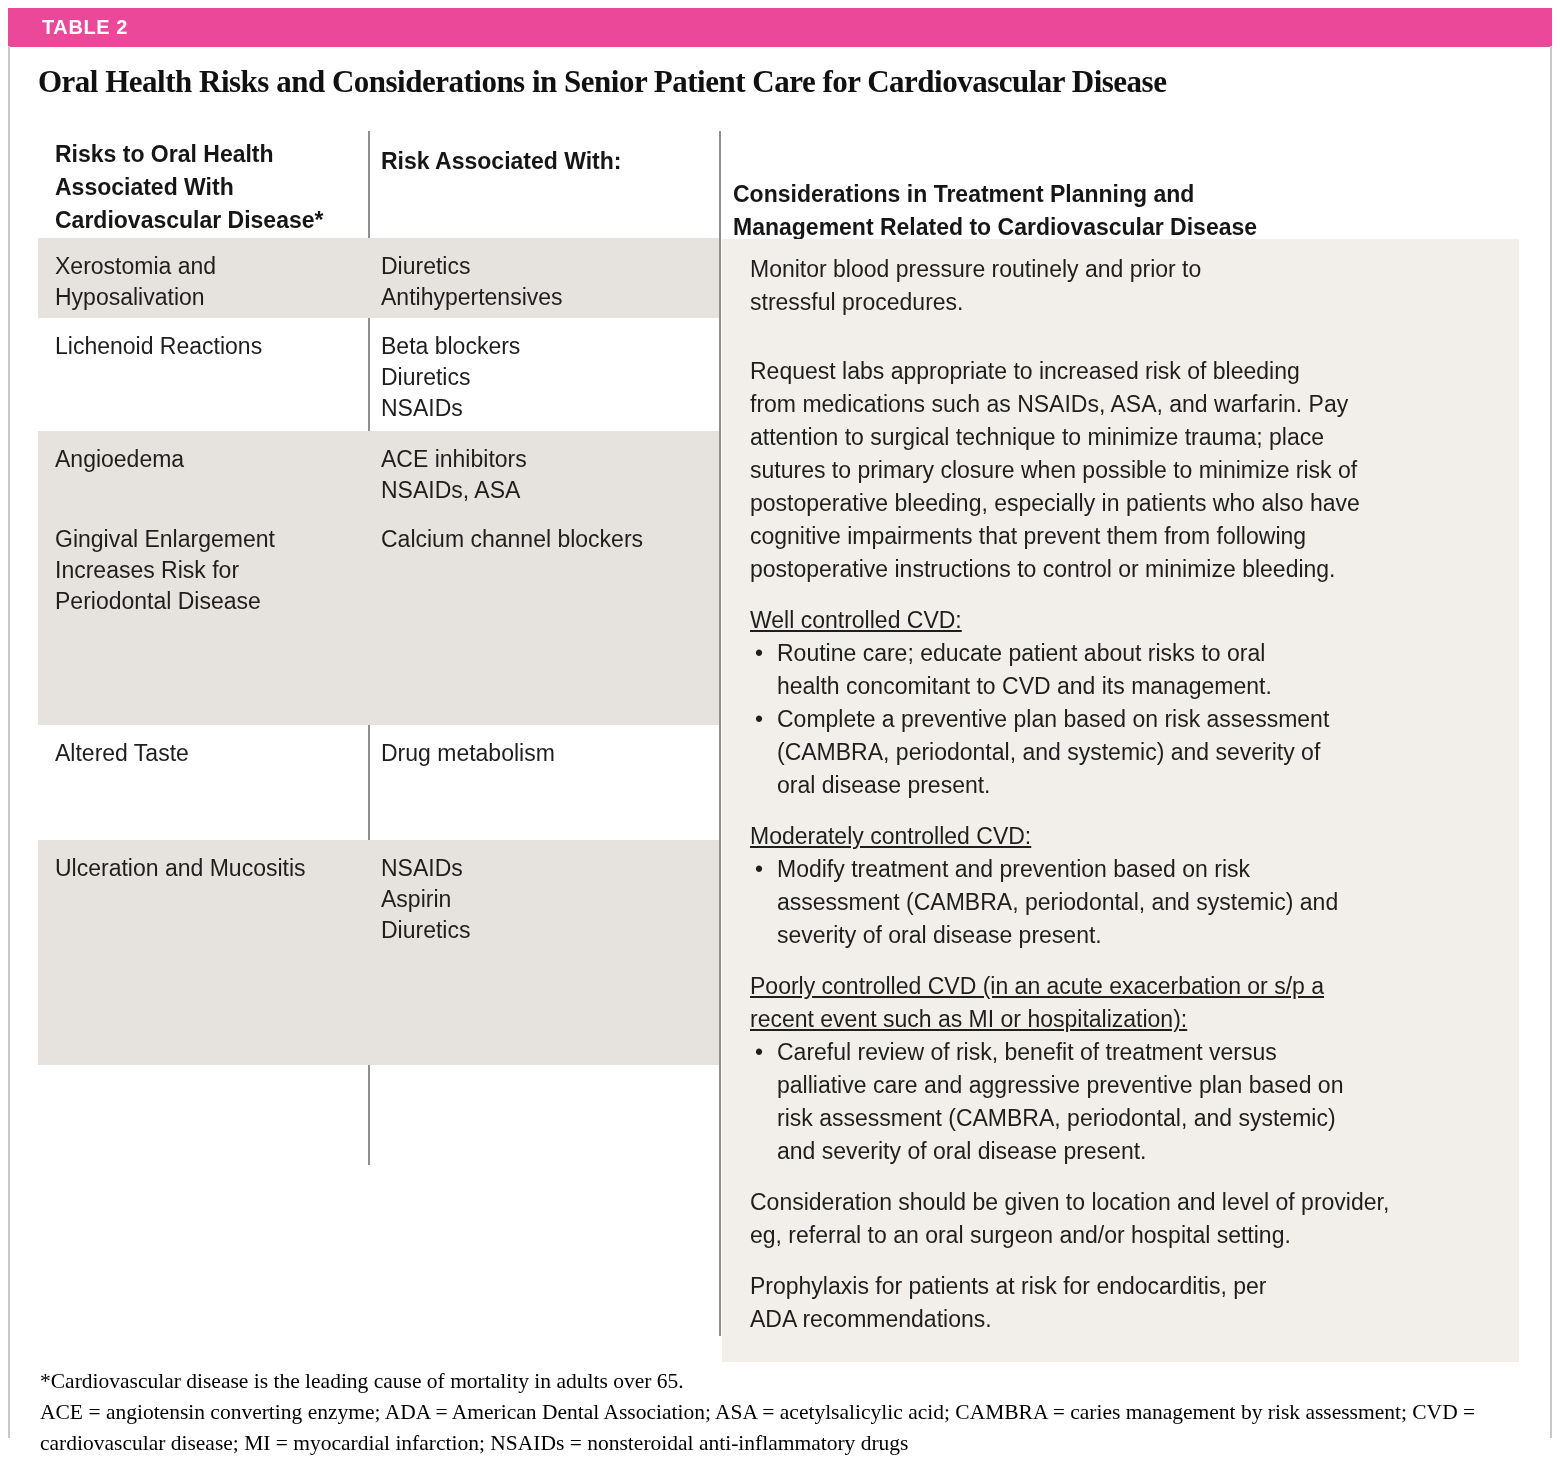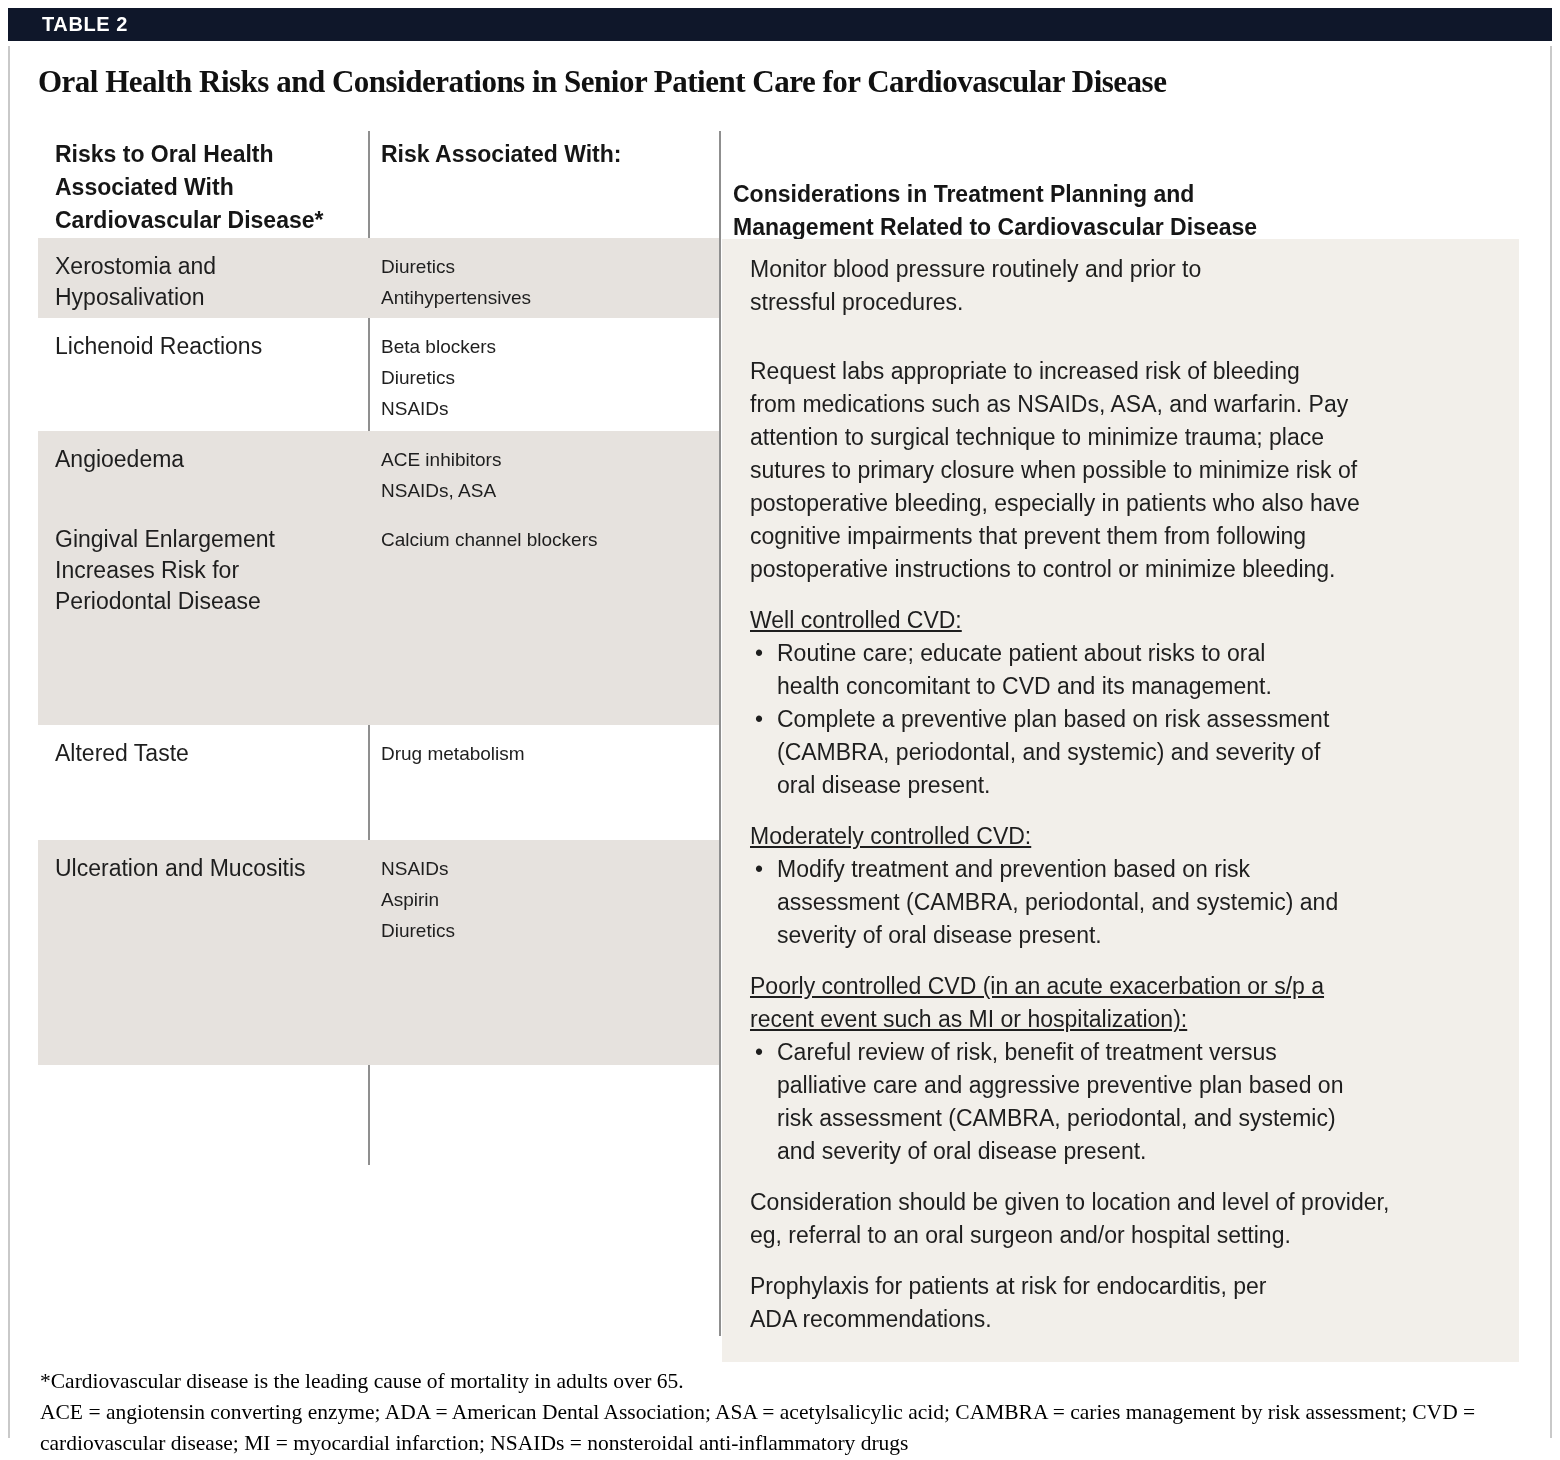--- a/index.html
+++ b/index.html
@@ -4,22 +4,22 @@
 <style>
   html,body { margin:0; padding:0; background:#ffffff; }
   .page {
     position:relative; width:1560px; height:1460px; background:#ffffff;
     font-family:"Liberation Sans", sans-serif; color:#1e1e1e; overflow:hidden;
   }
   .pre { white-space:pre-line; }
 
   
   .table-bar {
-    position:absolute; left:8px; top:8px; width:1544px; height:33px;
-    background:#0f172a; display:flex; align-items:center;
+    position:absolute; left:8px; top:8px; width:1544px; height:39px;
+    background:#ec4899; display:flex; align-items:center;
   }
   .table-bar .label {
     color:#ffffff; font-weight:bold; font-size:20px; letter-spacing:0.6px;
     padding-left:34px;
   }
 
   
   .edge { position:absolute; top:46px; width:2px; height:1392px; background:#c9c9c9; }
   .edge.left { left:8px; }
   .edge.right { left:1550px; }
@@ -31,41 +31,41 @@
     font-size:31px; line-height:40px; letter-spacing:-0.5px; color:#111;
     margin:0;
   }
 
   
   .col-head {
     position:absolute; top:138px; font-weight:bold; font-size:23px; line-height:33px;
     color:#161616;
   }
   .col-head.c1 { left:55px;  width:300px; }
-  .col-head.c2 { left:381px; width:320px; }
+  .col-head.c2 { left:381px; width:320px;margin-top:7px; }
   .col-head.c3 { left:733px; width:800px;margin-top:40px; }
 
   
   .vdiv { position:absolute; width:2px; background:#8f8f8f; }
   .vdiv.d1 { left:368px; top:131px; height:1034px; }
   .vdiv.d2 { left:719px; top:131px; height:1205px; }
 
   
   .rows { position:absolute; left:38px; top:238px; width:681px; }
   .lrow { display:grid; grid-template-columns:330px 1fr; }
   .lrow.shaded { background:#e6e2de; }
   .lrow:nth-child(1) { min-height:77px; }
   .lrow:nth-child(2) { min-height:113px; }
   .lrow:nth-child(3) { min-height:76px; }
   .lrow:nth-child(4) { min-height:214px; }
   .lrow:nth-child(5) { min-height:115px; }
   .lrow:nth-child(6) { min-height:225px; }
   .lrow:nth-child(7) { min-height:108px;gap:40px; }
   .risk-cell  { padding:13px 10px 5px 17px; font-size:23px; line-height:31px; }
-  .assoc-cell { padding:13px 12px 5px 13px;  font-size:19px; line-height:31px; }
+  .assoc-cell { padding:13px 12px 5px 13px;  font-size:23px; line-height:31px; }
   .assoc-para { margin:0 0 18px 0; }
   .assoc-para:last-child { margin-bottom:0; }
 
   
   .panel {
     position:absolute; left:722px; top:239px; width:797px; min-height:1097px;
     background:#f2efea; box-sizing:border-box; padding:14px 24px 8px 28px;
     font-size:23px; line-height:33px;
   }
   .c-para { margin:0 0 18px 0; }

